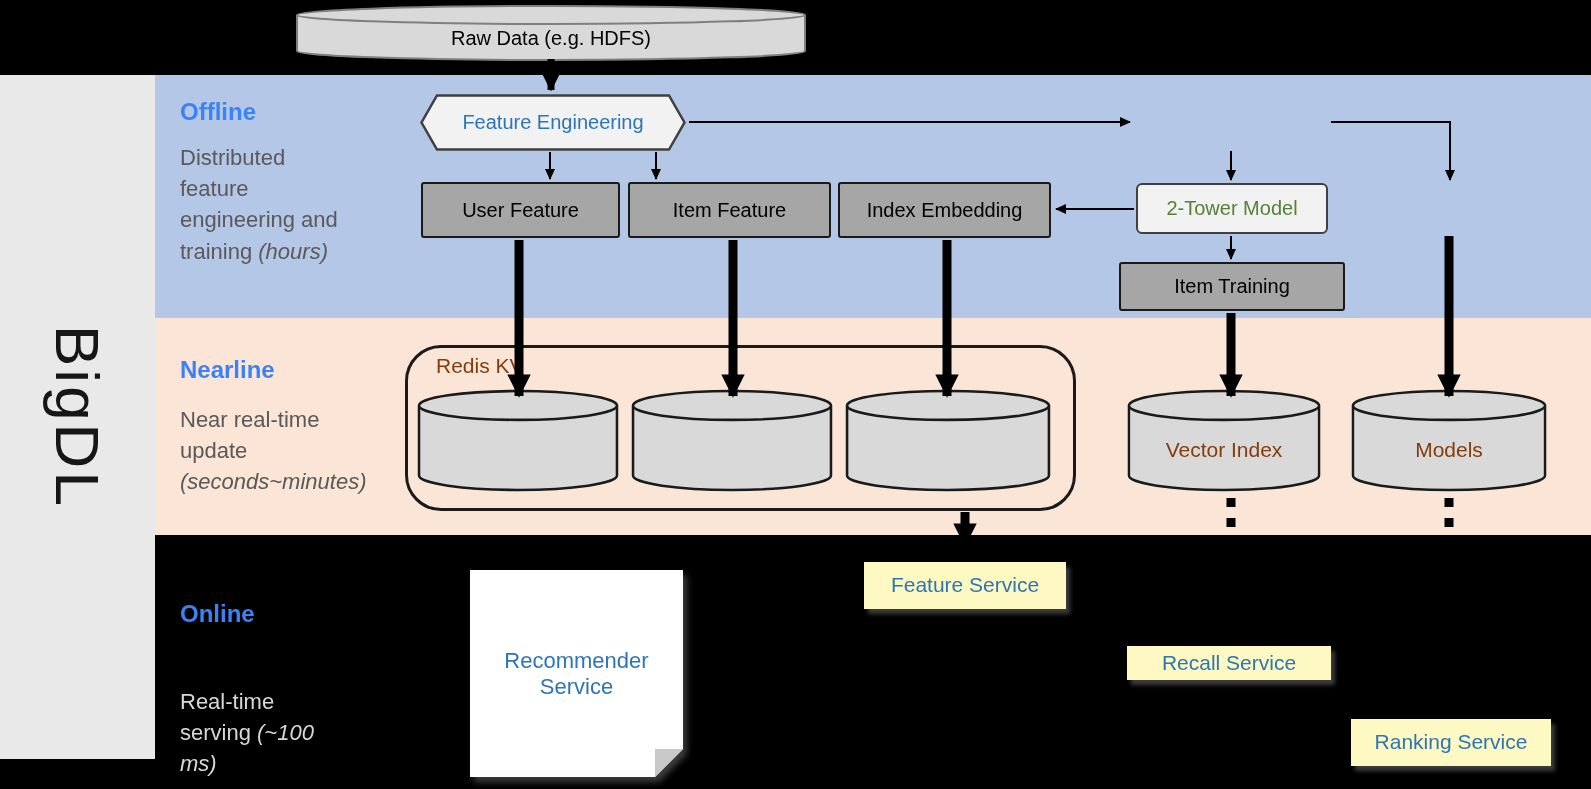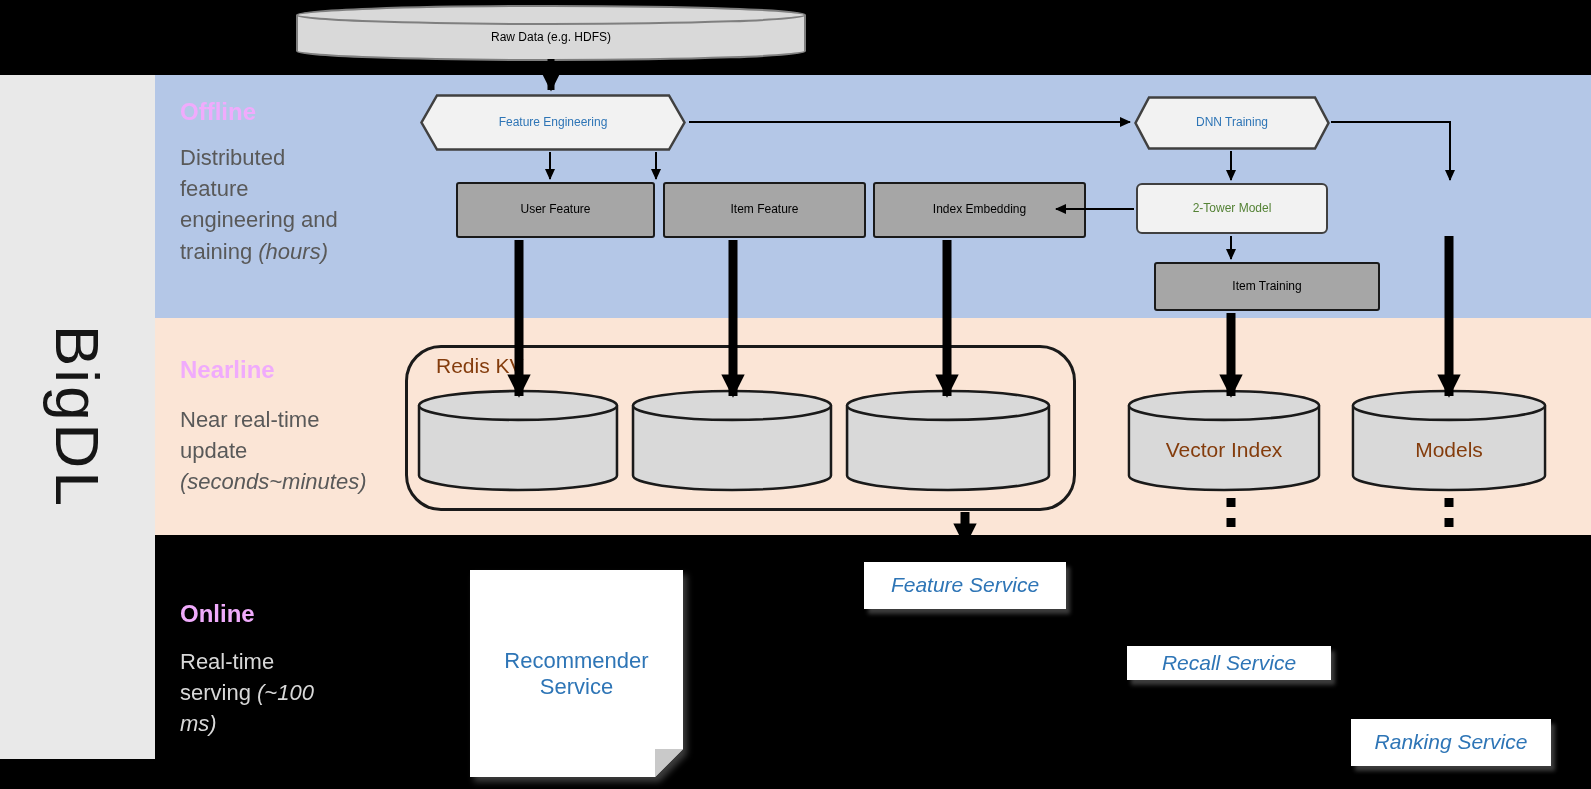--- a/index.html
+++ b/index.html
@@ -13,36 +13,35 @@
   .sidebar{
     position:absolute;left:0;top:75px;width:155px;height:684px;background:#e9e9e9;
     display:flex;align-items:center;justify-content:center;
   }
   .sidebar .brand{
     writing-mode:vertical-rl;font-size:62px;color:#161616;letter-spacing:3px;
   }
   .node{position:absolute;box-sizing:border-box;z-index:3;}
   .lbl{
     position:absolute;inset:0;display:flex;align-items:center;justify-content:center;
-    text-align:center;font-size:12px;color:#000;line-height:1.15;z-index:2;
+    text-align:center;font-size:20px;color:#000;line-height:1.15;z-index:2;
   }
   .blue{color:#2e75b6;}
   .green{color:#548235;}
   .brown{color:#843c0c;}
-  .darkbox{background:#a6a6a6;border:2px solid #1a1a1a;border-radius:3px;margin-left:35px;}
+  .darkbox{background:#a6a6a6;border:2px solid #1a1a1a;border-radius:3px;}
   .lightbox{background:#f2f2f2;border:2px solid #404040;border-radius:6px;}
   .svgfill{position:absolute;inset:0;width:100%;height:100%;}
-  .heading{position:absolute;font-size:24px;font-weight:bold;color:#f0abfc;z-index:3;}
+  .heading{position:absolute;font-size:24px;font-weight:bold;color:#3b82f6;z-index:3;}
   .desc{position:absolute;font-size:22px;color:#595959;line-height:1.42;z-index:3;}
   .desc .note{font-style:italic;}
-  .desc.on-dark{color:#d8d8d8;}
+  .desc.on-dark{color:#d8d8d8;margin-top:40px;}
   .servicebox{
-    position:absolute;background:#ffffff;z-index:4;
+    position:absolute;background:#fef9c3;z-index:4;
     box-shadow:4px 5px 4px rgba(110,110,110,0.55);
-    font-style:italic;
   }
   .servicebox .lbl{font-size:21px;}
   .doc{
     position:absolute;z-index:4;
     filter:drop-shadow(4px 5px 3px rgba(110,110,110,0.55));
   }
   .doc .sheet{
     position:absolute;inset:0;background:#ffffff;
     clip-path:polygon(0 0,100% 0,100% calc(100% - 28px),calc(100% - 28px) 100%,0 100%);
   }
@@ -97,26 +96,20 @@
     <div class="lbl" style="padding-top:10px;">Raw Data (e.g. HDFS)</div>
   </div>
 
   <div class="node" style="left:420px;top:94px;width:266px;height:57px;">
     <svg class="svgfill" viewBox="0 0 266 57" preserveAspectRatio="none">
       <polygon points="17,1.5 249,1.5 264.5,28.5 249,55.5 17,55.5 1.5,28.5" fill="#f2f2f2" stroke="#404040" stroke-width="2.5"></polygon>
     </svg>
     <div class="lbl blue">Feature Engineering</div>
   </div>
 
-  <div class="node" style="left:1134px;top:96px;width:196px;height:54px;">
-    <svg class="svgfill" viewBox="0 0 196 54" preserveAspectRatio="none">
-      <polygon points="15,1.5 181,1.5 194.5,27 181,52.5 15,52.5 1.5,27" fill="#f2f2f2" stroke="#404040" stroke-width="2.5"></polygon>
-    </svg>
-    <div class="lbl blue">DNN Training</div>
-  </div>
 
   <div class="node darkbox" style="left:421px;top:182px;width:199px;height:56px;">
     <div class="lbl">User Feature</div>
   </div>
 
   <div class="node darkbox" style="left:628px;top:182px;width:203px;height:56px;">
     <div class="lbl">Item Feature</div>
   </div>
 
   <div class="node darkbox" style="left:838px;top:182px;width:213px;height:56px;">

